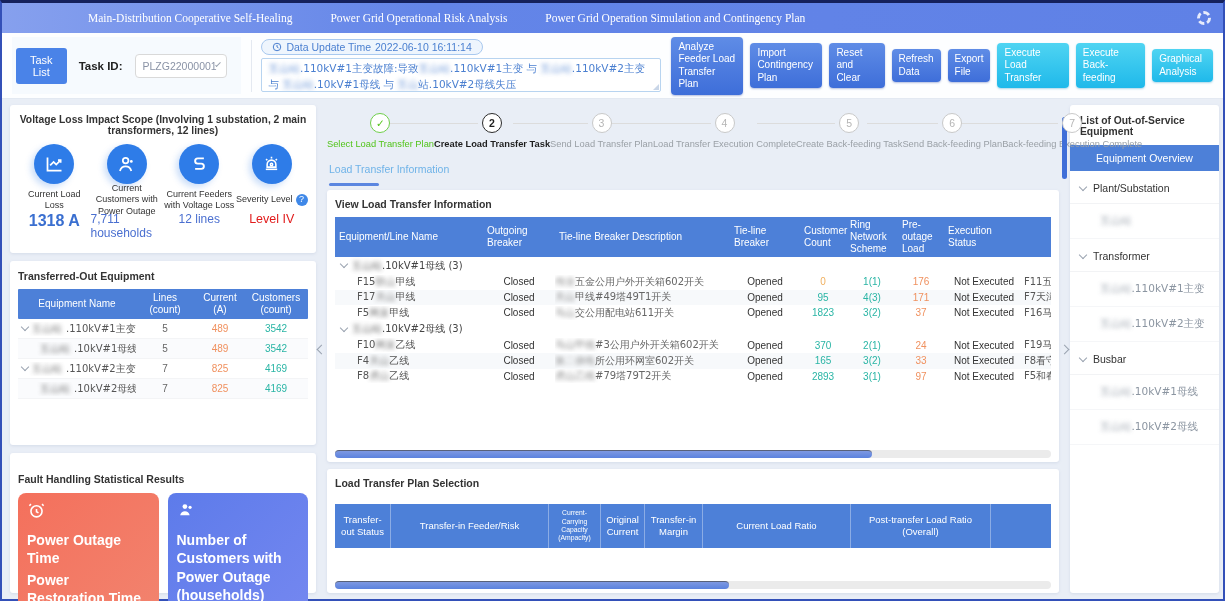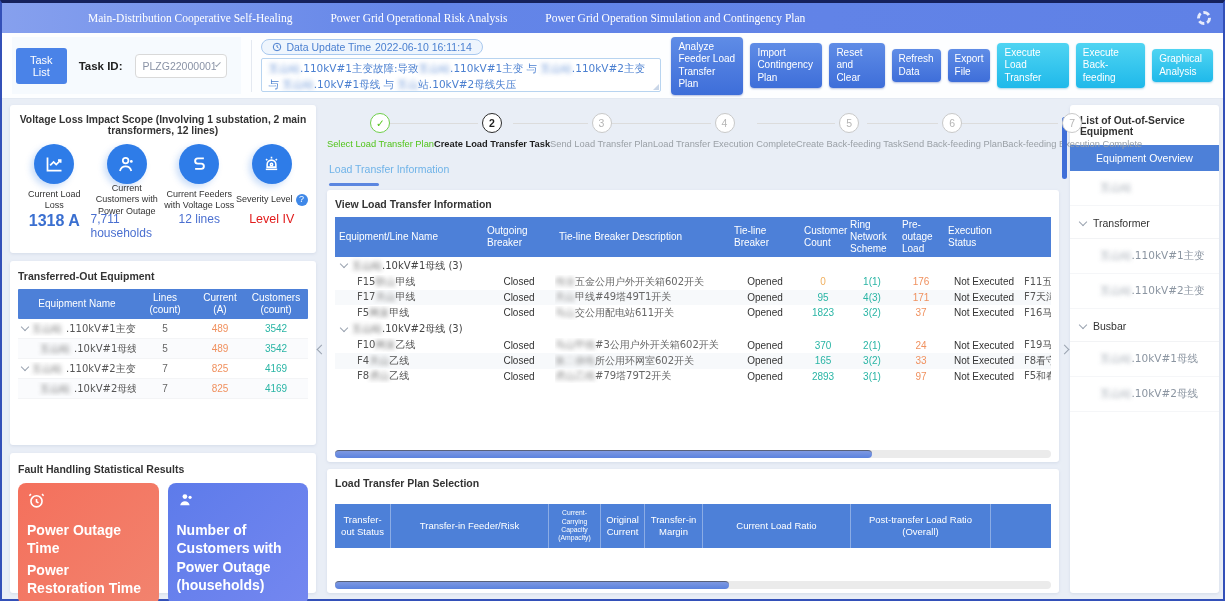--- a/index.html
+++ b/index.html
@@ -65,21 +65,21 @@
   .tout-head div { padding:2px 3px; text-align:center; line-height:1.2; }
   .tout-row { display:grid; grid-template-columns:118px 58px 52px 60px; align-items:center; height:20px; border-bottom:1px solid #f3f4f6; }
   .tout-row:nth-child(odd) { background:#fafbfd; }
   .tout-row .name { display:flex; align-items:center; gap:4px; padding-left:4px; color:#555; white-space:nowrap; overflow:hidden; }
   .tout-row .name.child { padding-left:22px; }
   .tout-row .num { text-align:center; color:#666; }
   .tout-row .cur { text-align:center; color:#f0915f; }
   .tout-row .cus { text-align:center; color:#2ab5a5; }
 
   
-  .fstats { flex:1; padding:10px 8px; min-height:0; }
+  .fstats { flex:1; padding:20px 8px; min-height:0; }
   .fcards { display:grid; grid-template-columns:1fr 1fr; gap:9px; margin-top:8px; }
   .fcard { border-radius:8px; color:#fff; padding:8px 9px; min-height:76px; font-size:14px; font-weight:bold; line-height:1.3; }
   .fcard svg { width:19px; height:19px; margin-bottom:4px; }
   .fcard .ln { margin-top:3px; }
   .fcard.salmon { background:linear-gradient(135deg,#f4705c,#f2836e); }
   .fcard.indigo { background:linear-gradient(135deg,#5d7bea,#7487f0); }
   .fcard.orange { background:linear-gradient(135deg,#f08038,#e96f28); font-size:9.5px; }
   .fcard.sky    { background:linear-gradient(135deg,#41a4ea,#5cb8f2); }
 
   
@@ -503,20 +503,24 @@
     <div class="gutter">
       <div class="vthumb"></div>
       <span class="chev right"></span>
     </div>
 
     <div class="right-col">
       <div class="card oos">
         <div class="oos-title">List of Out-of-Service Equipment</div>
         <div class="oos-header">Equipment Overview</div>
         <div class="tree">
+          <div class="tree-group">
+            <span class="chev down"></span>
+            <span>Plant/Substation</span>
+          </div>
           <div class="tree-item cn">
             <span class="redacted">五山站</span><span></span>
           </div>
           <div class="tree-group">
             <span class="chev down"></span>
             <span>Transformer</span>
           </div>
           <div class="tree-item cn">
             <span class="redacted">五山站</span><span>.110kV#1主变</span>
           </div>

